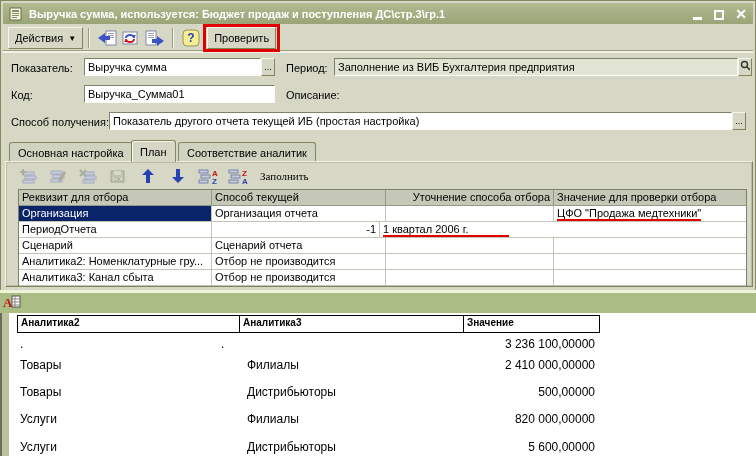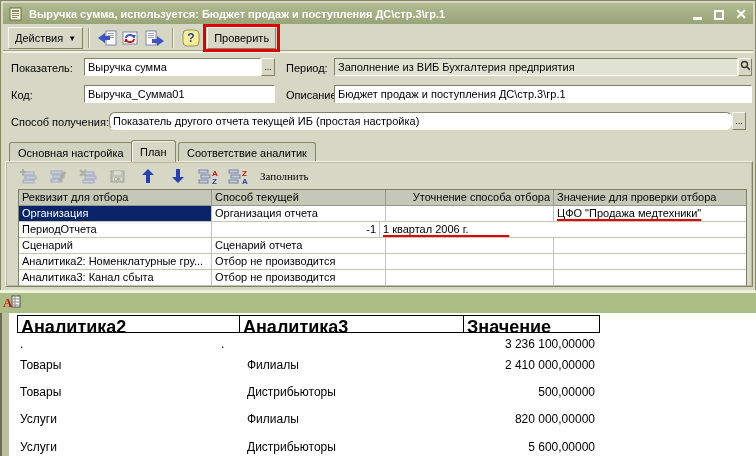--- a/index.html
+++ b/index.html
@@ -91,21 +91,21 @@
   .cell-sel { background:#0a246a; color:#fff; }
   .ured { display:inline-block; border-bottom:3px solid #e10000; padding-bottom:0px; }
   .frow:nth-child(2) .ured { min-width:126px; }
   .frow:nth-child(3) .ured { min-width:90px; }
   
   .pale-line { position:absolute; left:0; top:290px; width:756px; height:3px; background:#eef3da; }
   .green-band { position:absolute; left:0; top:293px; width:756px; height:20px; background:#a9bd85; }
   .bottom-pane { position:absolute; left:0; top:313px; width:756px; height:143px; background:#fff; }
   .left-strip { position:absolute; left:0; top:0; width:9px; height:143px; background:#bcc09e; border-left:2px solid #6a6e57; }
   .rhead { position:absolute; top:2px; height:18px; background:#fff; border:1px solid #000;
-           font-weight:bold; font-size:18px; padding:1px 0 0 3px; white-space:nowrap; overflow:hidden; }
+           font-weight:bold; font-size:10px; padding:1px 0 0 3px; white-space:nowrap; overflow:hidden; }
   .rrow-cell { position:absolute; height:16px; font-size:12px; white-space:nowrap; overflow:visible; }
   .rval { text-align:right; }
   .band-icon { position:absolute; left:3px; top:294px; }
 </style>
 </head>
 <body>
 
 <div class="screen">
 
   <div class="dialog">
@@ -190,24 +190,23 @@
       <svg width="10" height="11">
           <circle cx="4.5" cy="4.5" r="3" fill="none" stroke="#333" stroke-width="1.4"></circle>
           <line x1="7" y1="7" x2="10" y2="10" stroke="#333" stroke-width="1.6"></line>
         </svg>
     </button>
 
     <span class="flabel" style="left:10px;top:88px;">Код:</span>
     <input class="fin" style="left: 83px; top: 84px; width: 191px;" readonly="" value="Выручка_Сумма01">
 
     <span class="flabel" style="left:285px;top:88px;">Описание:</span>
-    <input class="fin" style="left: 333px; top: 84px; width: 418px;" readonly="" value="Бюджет продаж и поступления ДС\стр.3\гр.1">
 
     <span class="flabel" style="left:10px;top:115px;">Способ получения:</span>
-    <input class="fin" style="left: 108px; top: 111px; width: 623px; border-radius: 6px;" readonly="" value="Показатель другого отчета текущей ИБ (простая настройка)">
+    <input class="fin" style="left: 108px; top: 111px; width: 623px;" readonly="" value="Показатель другого отчета текущей ИБ (простая настройка)">
     <button class="sq-btn" style="left:731px;top:111px;">...</button>
 
     <span class="tab" style="left:8px;">Основная настройка</span>
     <span class="tab active" style="left:130px;">План</span>
     <span class="tab" style="left:177px;">Соответствие аналитик</span>
 
     <div class="tabpanel">
       <div class="inner-tools">
         <span class="ibtn">
           <svg width="18" height="16">

